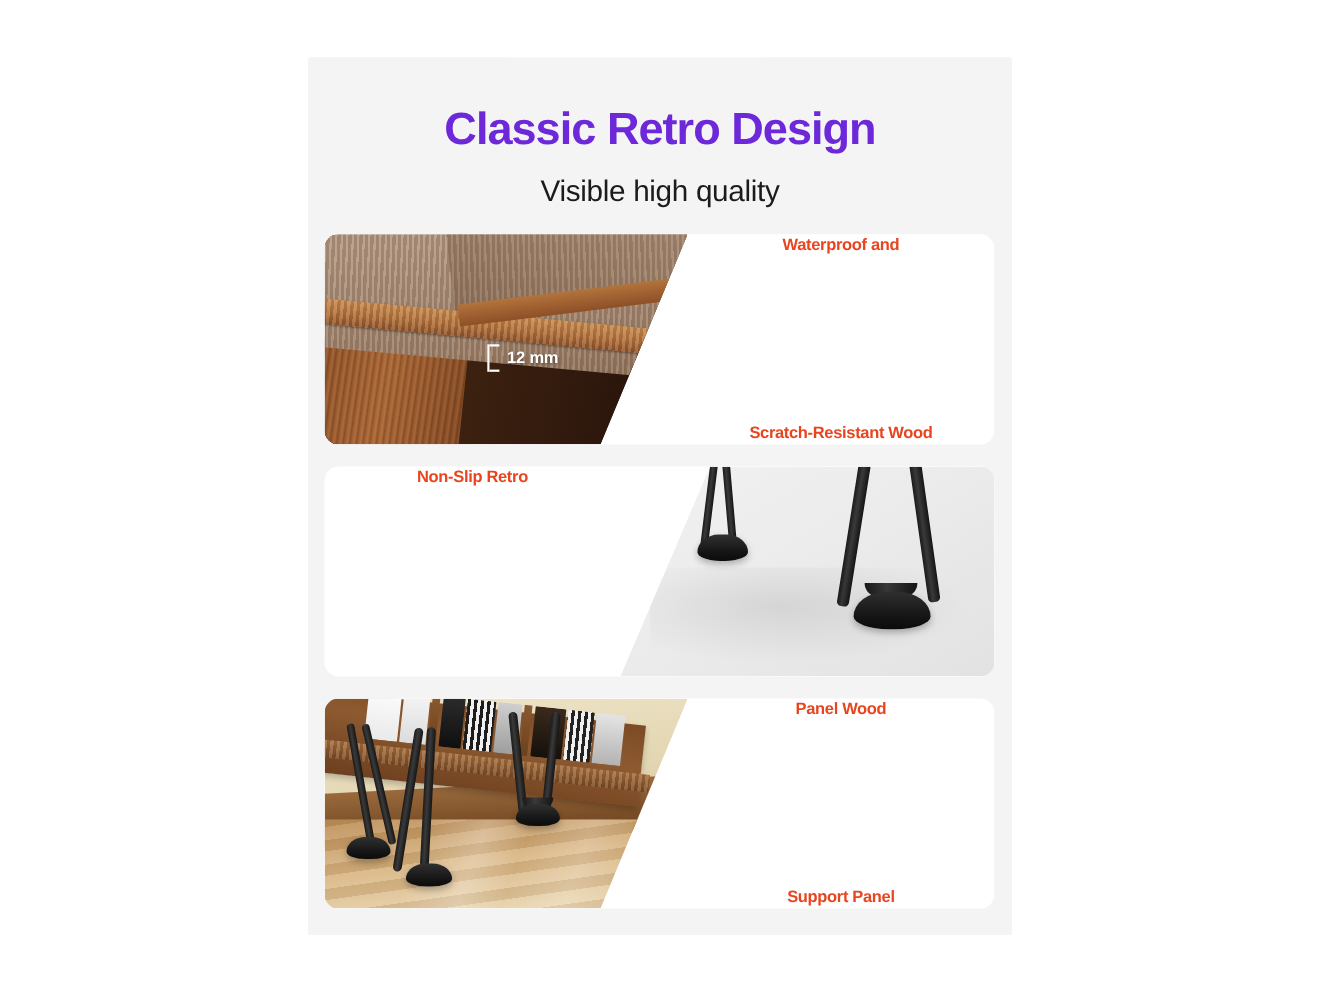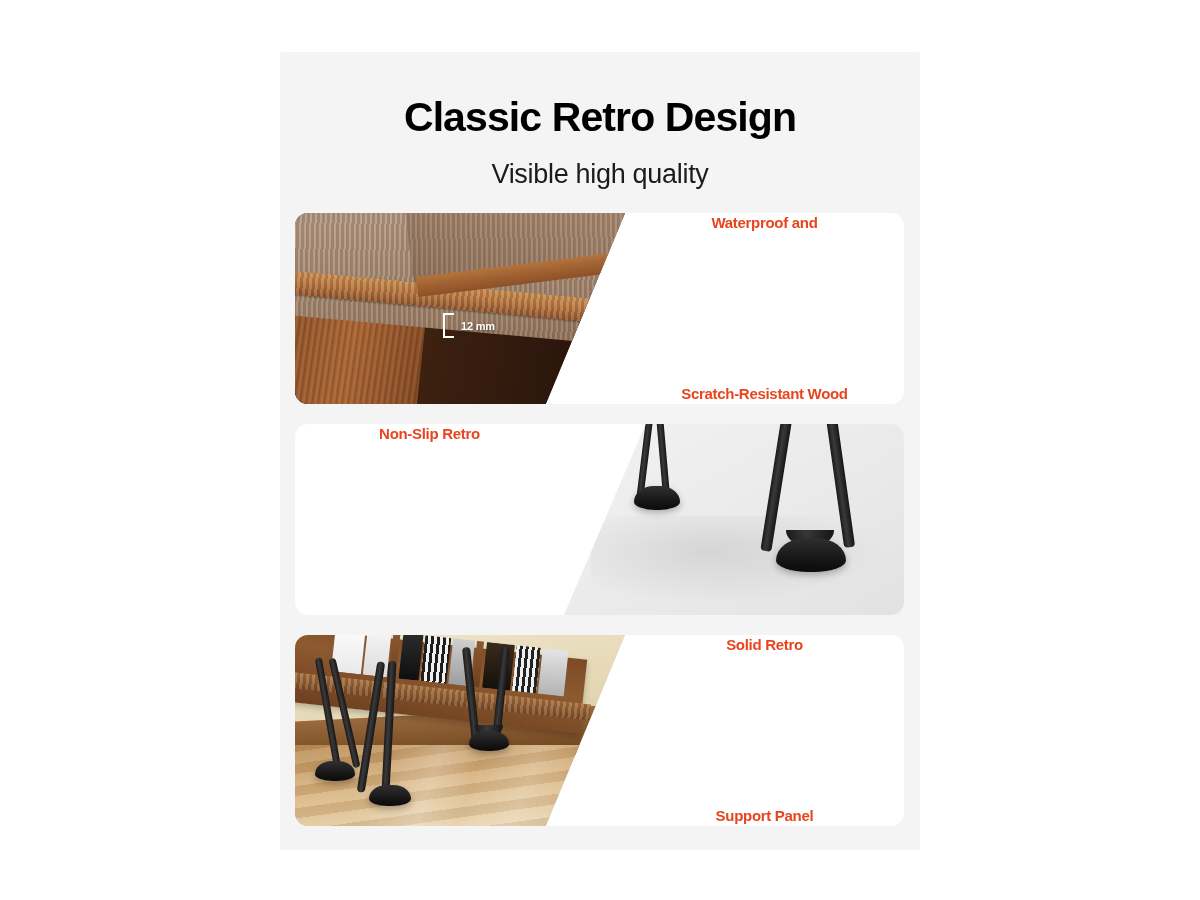--- a/index.html
+++ b/index.html
@@ -36,21 +36,21 @@
     left: 0;
     top: 44px;
     width: 640px;
     text-align: center;
   }
 
   .title {
     font-size: 41px;
     font-weight: 700;
     letter-spacing: -0.9px;
-    color: #000000;
+    color: #6d28d9;
     line-height: 1.05;
     white-space: nowrap;
   }
 
   .subtitle {
     margin-top: 20px;
     font-size: 27px;
     font-weight: 400;
     letter-spacing: -0.3px;
     color: #1b1b1b;
@@ -216,21 +216,21 @@
     position: absolute;
     left: 0;
     width: 9px;
     height: 2.2px;
     background: #ffffff;
   }
   .mm-bracket::before { top: 0; }
   .mm-bracket::after  { bottom: 0; }
   .mm-label {
     color: #ffffff;
-    font-size: 11px;
+    font-size: 15px;
     font-weight: 700;
     letter-spacing: -0.2px;
     text-shadow: 0 1px 3px rgba(0,0,0,.45);
   }
 
   
   .feet-scene {
     position: absolute;
     inset: 0;
     background: linear-gradient(150deg, #f2f2f2 0%, #eaeaea 55%, #e2e2e2 100%);
@@ -441,19 +441,19 @@
           <div class="leg3 leg3-right">
             <div class="rod" style="left:4px;  top:0; width:8px; height:96px; transform:rotate(-6deg);"></div>
             <div class="rod" style="left:34px; top:0; width:8px; height:92px; transform:rotate(6deg);"></div>
             <div class="rod" style="left:12px; top:78px; width:28px; height:11px; border-radius:0 0 18px 18px;"></div>
             <div class="foot-cap" style="left:6px; top:84px; width:40px; height:20px;"></div>
           </div>
         </div>
       </div>
 
       <div class="panel-caption caption-right">
-        <span>Solid Retro</span>
+        <span>Panel Wood</span>
         <span>Support Panel</span>
       </div>
     </div>
 
   </div>
 </div>
 
 </body></html>

